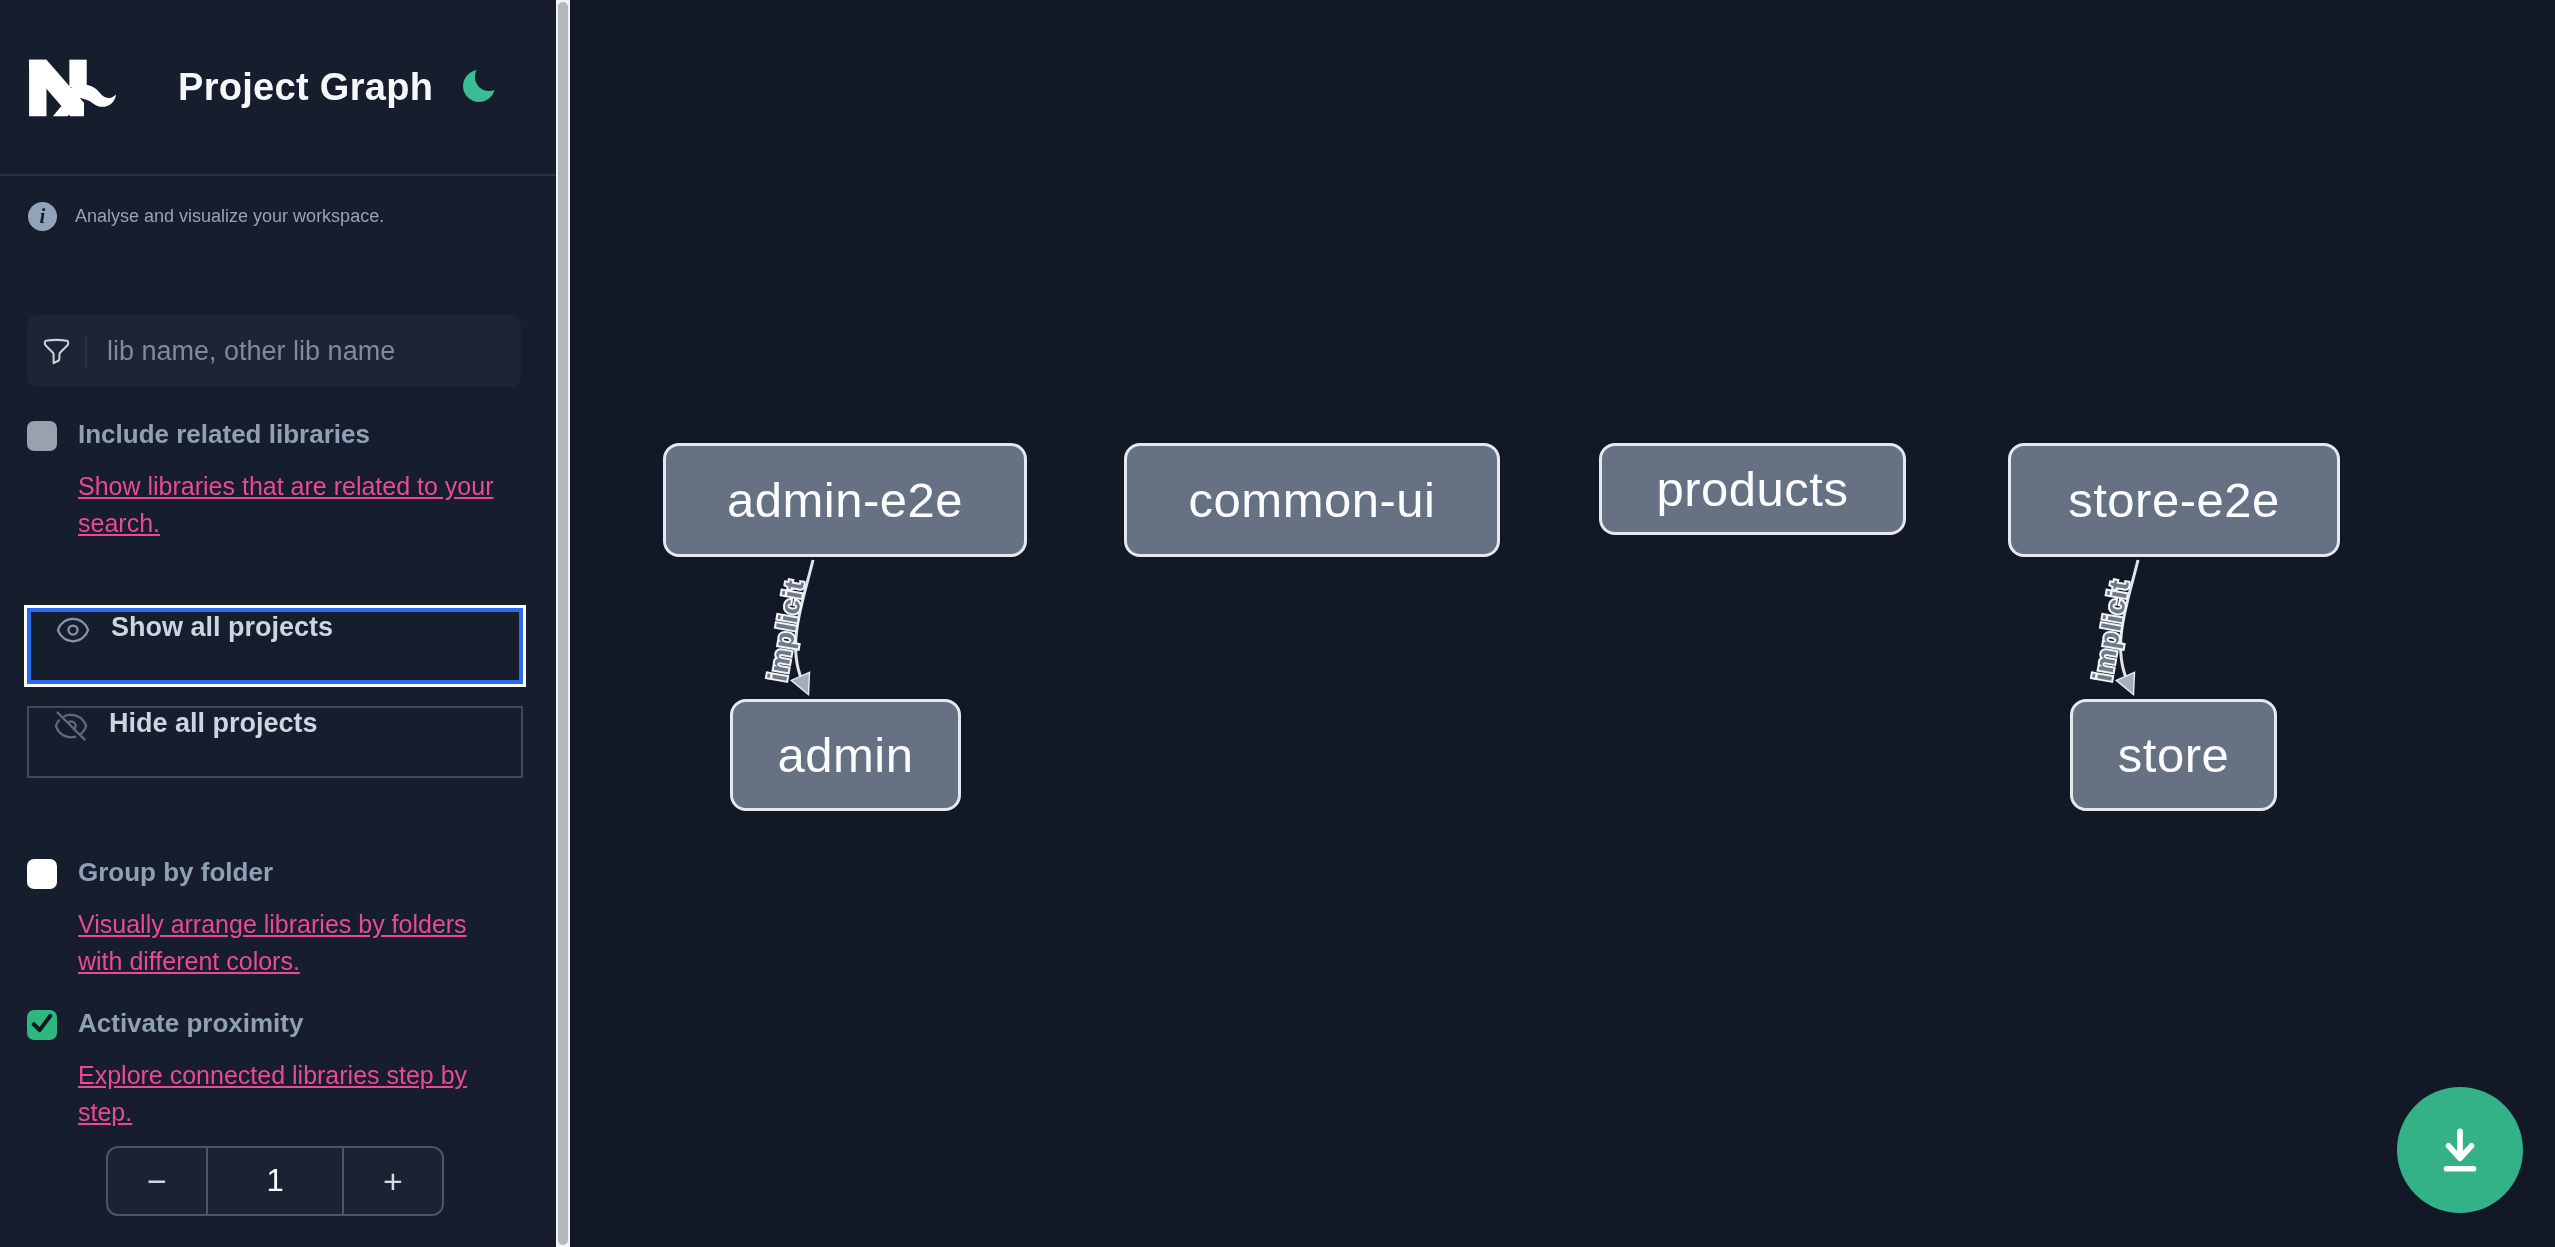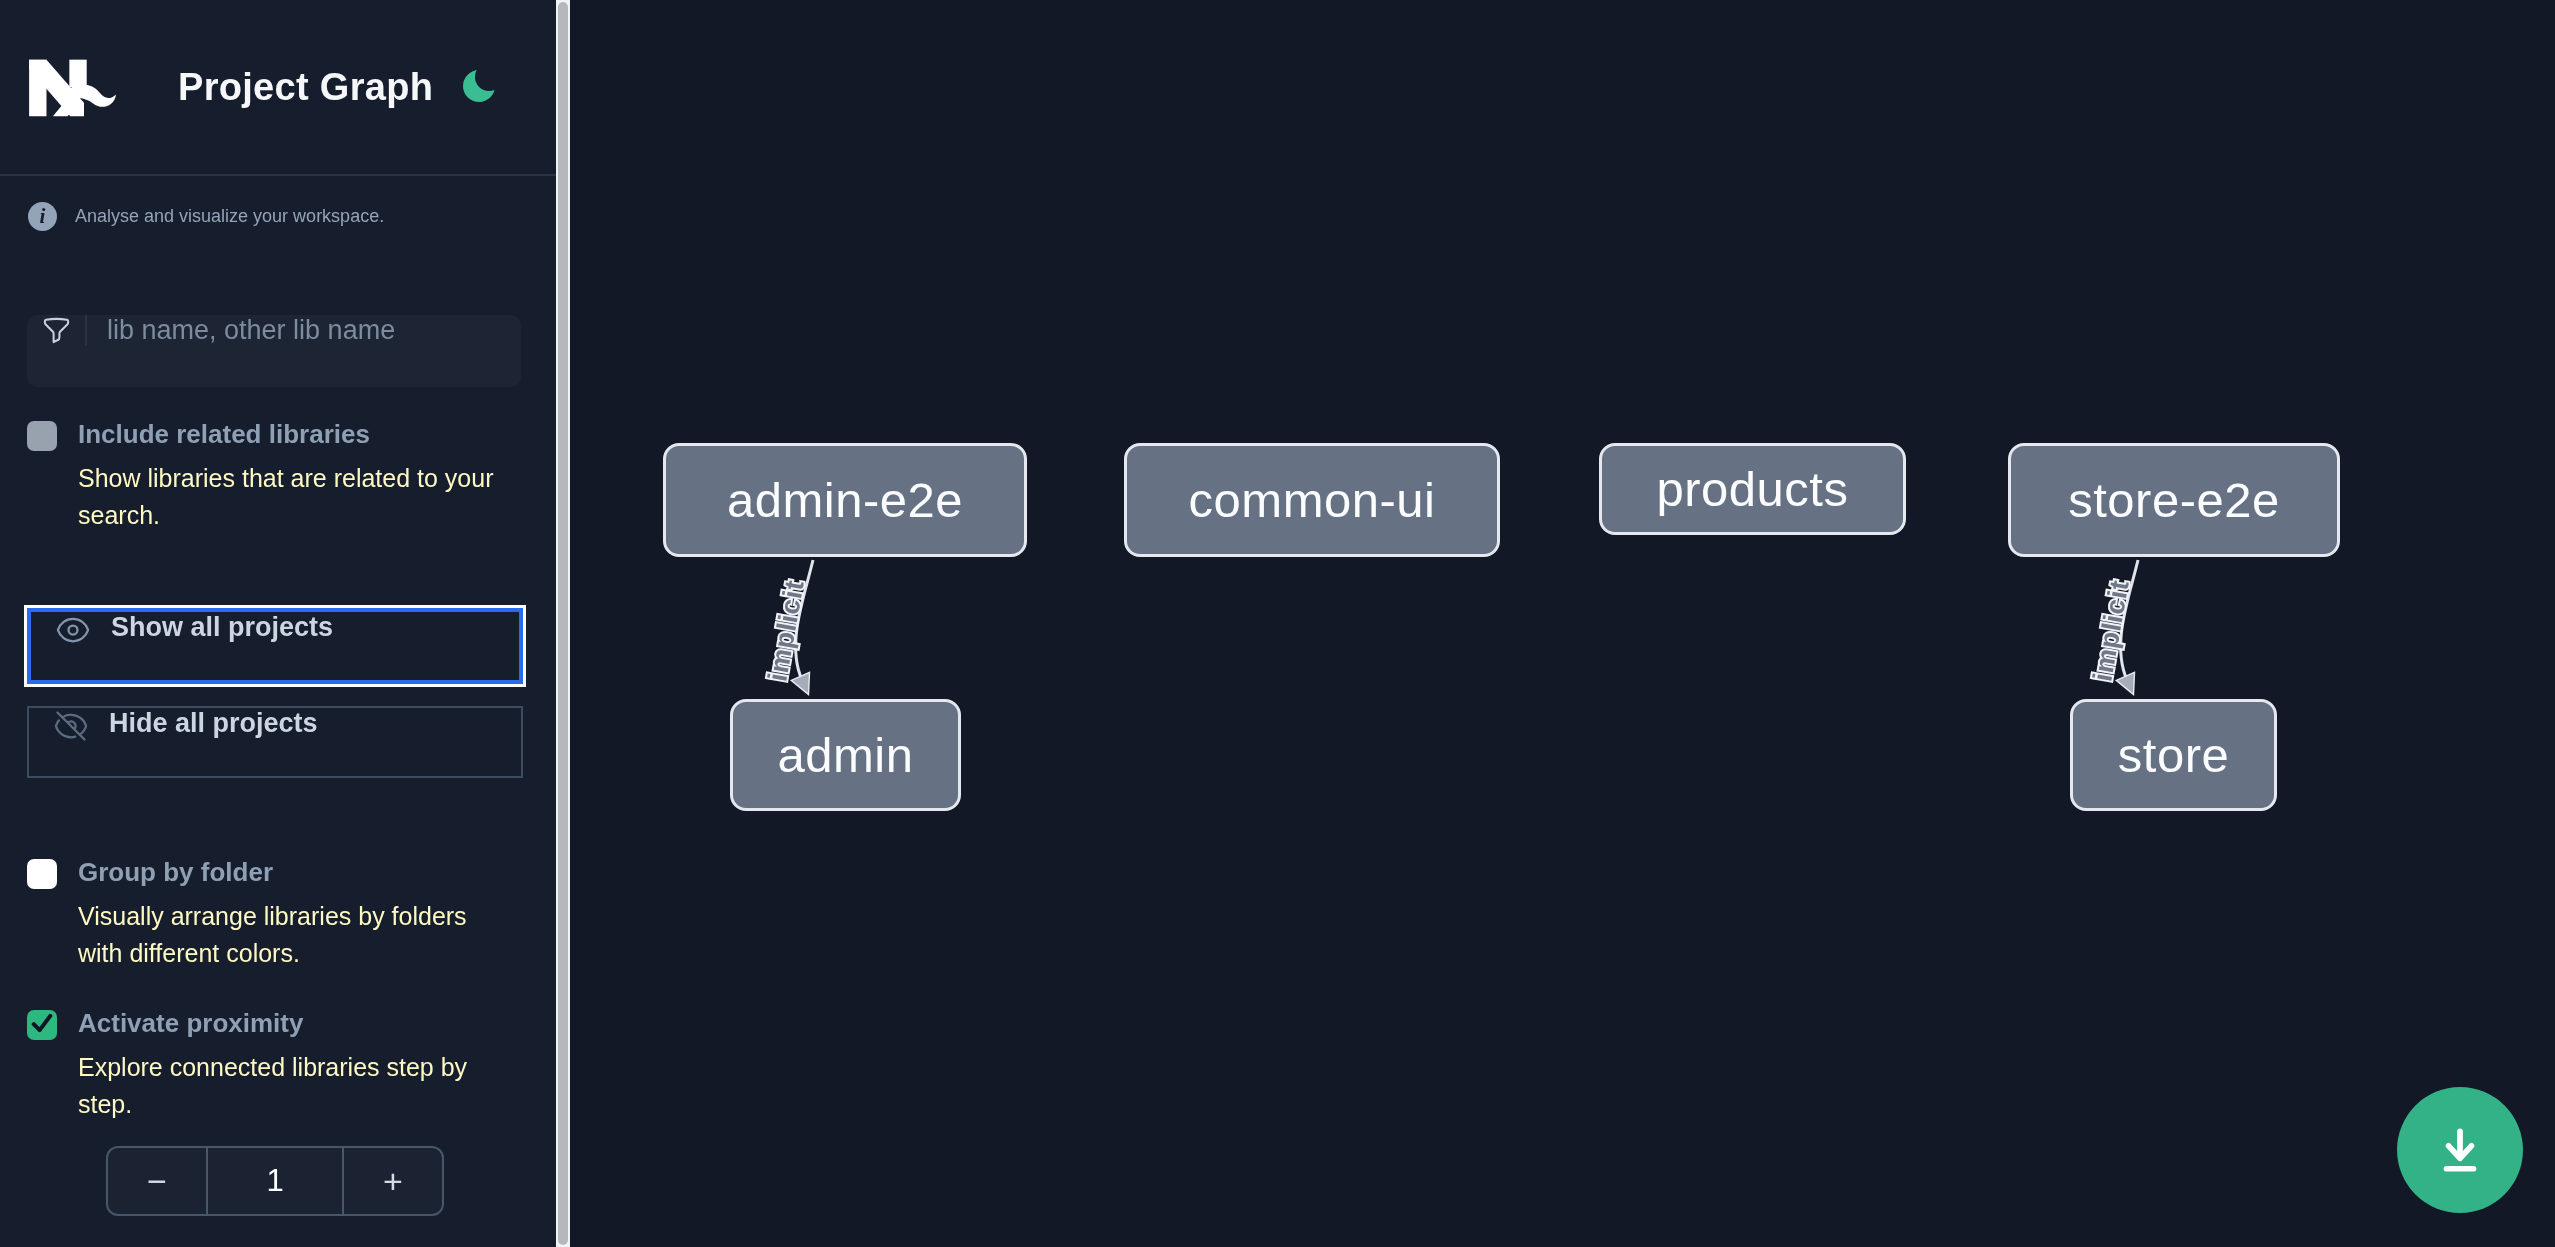--- a/index.html
+++ b/index.html
@@ -14,35 +14,35 @@
   .app-title { position:absolute; left:178px; top:66px; font-size:38px; font-weight:700; color:#f5f7fa; letter-spacing:.3px; }
   .theme-toggle { position:absolute; left:455px; top:60px; width:52px; height:52px; background:transparent; border:none; cursor:pointer; }
 
   .info-row { position:absolute; left:28px; top:202px; display:flex; align-items:center; gap:18px; }
   .info-circle { width:29px; height:29px; border-radius:50%; background:#93a3b8; color:#161d2d;
                  display:flex; align-items:center; justify-content:center;
                  font:italic 700 21px "Liberation Serif",serif; }
   .tagline { font-size:18px; color:#94a3b8; }
 
   .searchbox { position:absolute; left:27px; top:315px; width:494px; height:72px; background:#1d2535;
-               border-radius:10px; display:flex; align-items:flex-start; overflow:hidden; }
+               border-radius:10px; display:flex; align-items:center; overflow:hidden; }
   .funnel-cell { width:60px; display:flex; align-items:center; justify-content:center; border-right:2px solid #2a3446; }
   .searchbox input { flex:1; background:transparent; border:none; outline:none; color:#e2e8f0;
                      font-size:27px; font-family:inherit; padding:0 20px; }
   .searchbox input::placeholder { color:#7d8b9e; }
 
   .option { position:absolute; left:27px; }
   .option .cb { position:absolute; left:0; top:5px; width:30px; height:30px; border-radius:7px; cursor:pointer;
                 display:flex; align-items:center; justify-content:center; }
   .cb.cb-gray  { background:#98a2ae; }
   .cb.cb-white { background:#ffffff; }
   .cb.cb-green { background:#2eb77f; }
   .option .texts { margin-left:51px; }
   .opt-label { font-size:26px; font-weight:700; color:#8fa0b5; line-height:36px; cursor:pointer; }
-  .opt-desc  { font-size:25px; color:#fef9c3; line-height:37px; margin-top:8px; }
+  .opt-desc  { font-size:25px; color:#ec4899; line-height:37px; margin-top:16px;text-decoration:underline; }
   .option.o1 { top:416px; } .option.o1 .opt-desc { width:450px; }
   .option.o2 { top:854px; } .option.o2 .opt-desc { width:398px; }
   .option.o3 { top:1005px; } .option.o3 .opt-desc { width:428px; }
 
   .side-btn { position:absolute; left:27px; width:496px; display:flex; gap:20px;
               padding-left:24px; border-radius:0; background:transparent; cursor:pointer;
               font-family:inherit; font-size:27px; font-weight:600; color:#ccd6e2; }
   .btn-show { top:608px; height:76px; border:4px solid #2a6bee; box-shadow:0 0 0 3px #ffffff; }
   .btn-hide { top:706px; height:72px; border:2px solid #3d4b60; }
 

